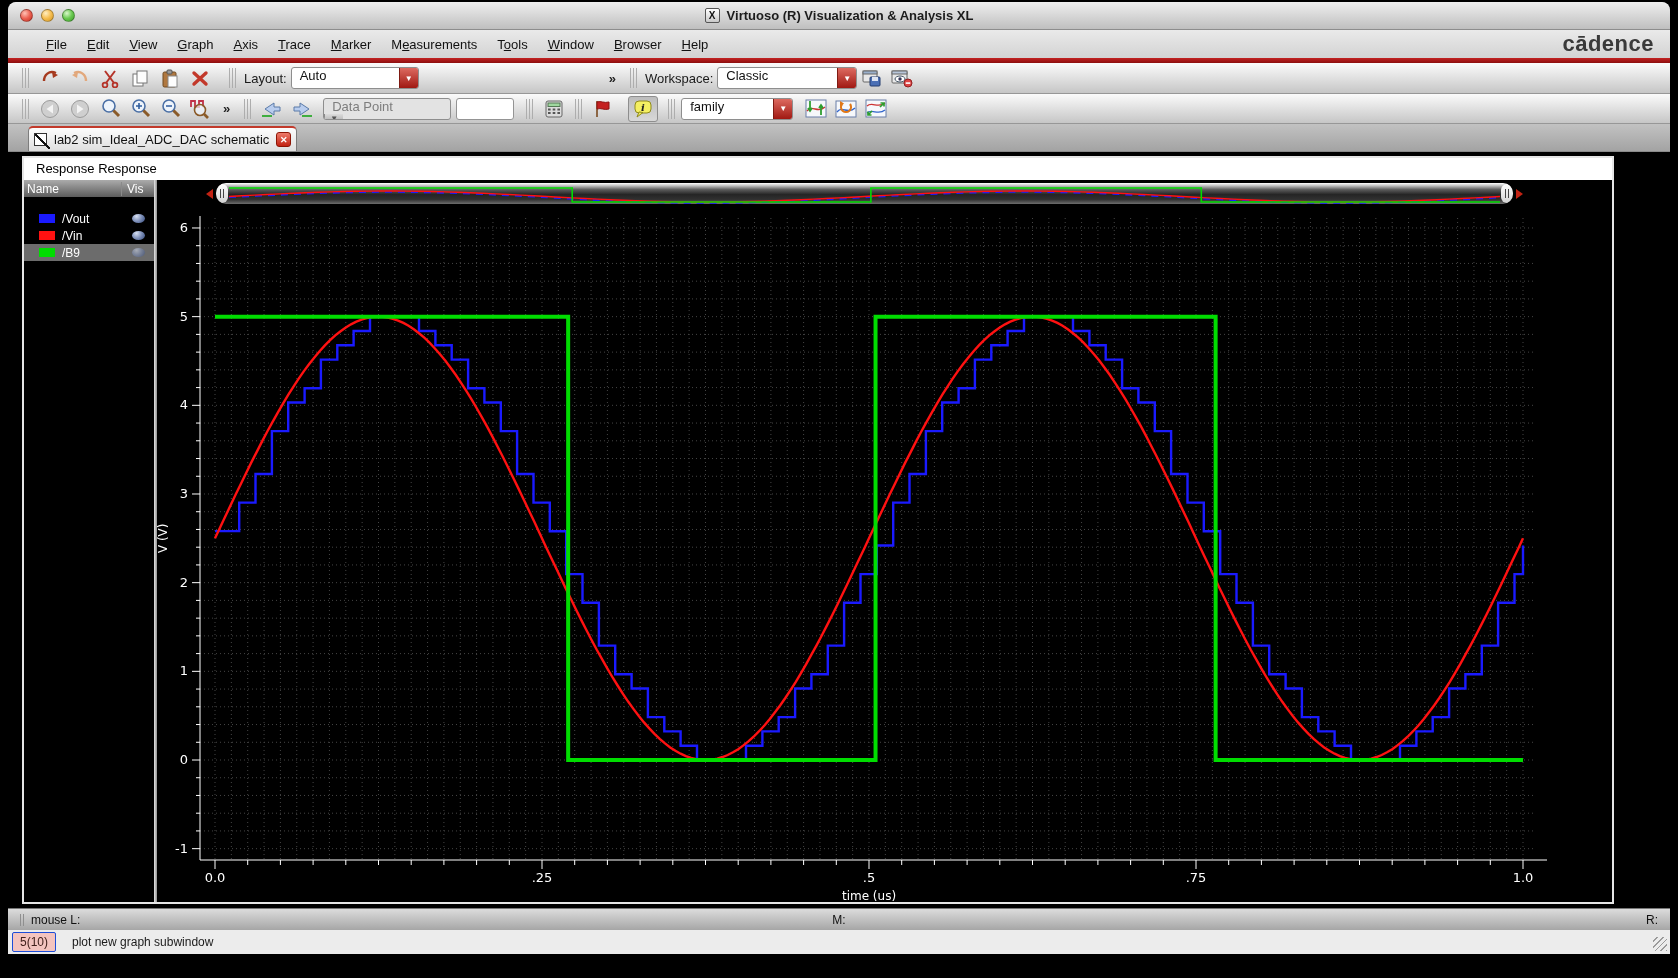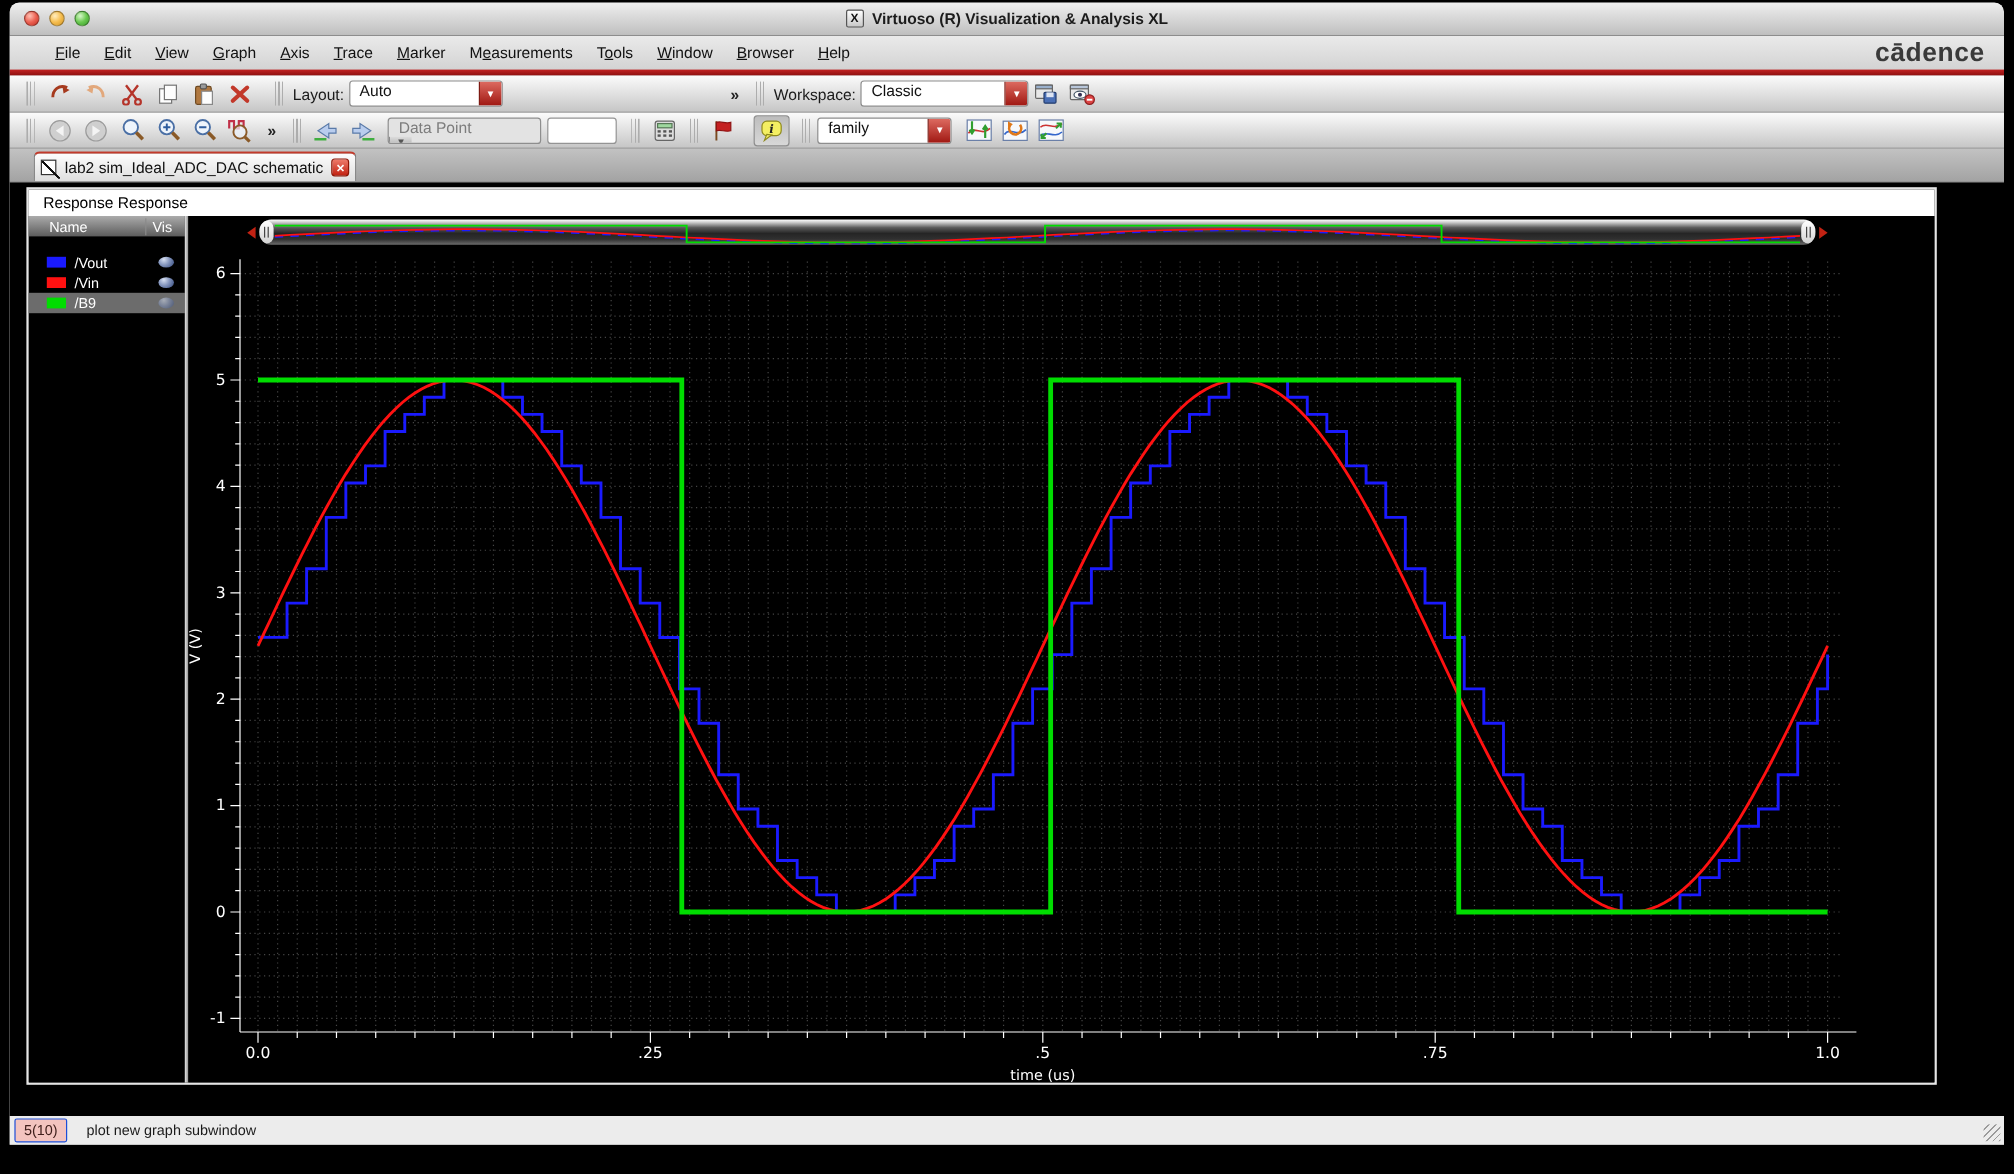--- a/index.html
+++ b/index.html
@@ -55,21 +55,21 @@
     border:1px solid #8e1505;color:#fff;font-size:9px;font-weight:bold;display:flex;align-items:center;justify-content:center;}
   
   .content{flex:1;background:#000;position:relative;}
   .graphwin{position:absolute;left:14px;top:4px;width:1592px;height:748px;border:2px solid #e6e6e6;
     background:#000;display:flex;flex-direction:column;}
   .graphtitle{height:22px;background:#fff;color:#000;font-size:13px;line-height:22px;padding-left:12px;flex:none;}
   .graphbody{flex:1;display:flex;min-height:0;}
   .namespanel{width:130px;background:#000;display:flex;flex-direction:column;flex:none;}
   .nphead{height:17px;background:linear-gradient(#ababab,#5c5c5c);display:flex;align-items:center;
     color:#fff;font-size:12px;flex:none;}
-  .nphead .nh{flex:1;padding-left:17px;border-right:1px solid #8a8a8a;}
+  .nphead .nh{flex:1;padding-left:3px;border-right:1px solid #8a8a8a;}
   .nphead .vh{width:32px;padding-left:5px;}
   .nprows{padding-top:13px;}
   .sigrow{height:17px;display:flex;align-items:center;padding-left:15px;color:#fff;font-size:12px;}
   .sigrow.selected{background:#6c6c6c;}
   .swatch{width:16px;height:9px;margin-right:7px;flex:none;}
   .eye{width:13px;height:9px;border-radius:50%;margin-left:auto;margin-right:9px;
     background:radial-gradient(circle at 35% 25%,#d7e0f2,#8293bb 45%,#2f4578);}
   .sigrow.selected .eye{opacity:.55;}
   .splitter{width:3px;background:linear-gradient(90deg,#e5e5e5,#8f8f8f);flex:none;}
   .plotarea{flex:1;position:relative;background:#000;min-width:0;}
@@ -594,18 +594,24 @@
               </g>
               <path d="M58,327.1741935483871H82.2V298.6H98.5V270.0H114.9V227.1H131.2V198.5H147.6V184.2H163.9V155.6H180.3V141.3H196.6V127.0H213.0V112.6H229.3V112.6H245.7V112.6H262.0V127.0H278.4V141.3H294.7V155.6H311.1V184.2H327.4V198.5H343.8V227.1H360.1V270.0H376.5V298.6H392.8V327.2H409.2V370.1H425.5V398.7H441.9V441.6H458.2V470.2H474.6V484.5H490.9V513.1H507.3V527.4H523.6V541.7H540.0V556.0H556.3V556.0H572.7V556.0H589.0V541.7H605.4V527.4H621.7V513.1H638.1V484.5H654.4V470.2H670.8V441.6H687.1V398.7H703.5V370.1H719.8V341.5H736.2V298.6H752.5V270.0H768.9V227.1H785.2V198.5H801.6V184.2H817.9V155.6H834.3V141.3H850.6V127.0H867.0V112.6H883.3V112.6H899.7V112.6H916.0V127.0H932.4V141.3H948.7V155.6H965.1V184.2H981.4V198.5H997.8V227.1H1014.1V270.0H1030.5V298.6H1046.8V327.2H1063.2V370.1H1079.5V398.7H1095.9V441.6H1112.2V470.2H1128.6V484.5H1144.9V513.1H1161.3V527.4H1177.6V541.7H1194.0V556.0H1210.3V556.0H1226.7V556.0H1243.0V541.7H1259.4V527.4H1275.7V513.1H1292.1V484.5H1308.4V470.2H1324.8V441.6H1341.1V398.7H1357.5V370.1H1366.0V341.5H1366.0" fill="none" stroke="#1a1aff" stroke-width="2.4"></path>
               <path d="M58,334.3L63.2,323.2L68.5,312.1L73.7,301.0L78.9,290.1L84.2,279.2L89.4,268.5L94.6,257.9L99.9,247.6L105.1,237.4L110.3,227.5L115.6,217.9L120.8,208.6L126.0,199.6L131.2,190.9L136.5,182.6L141.7,174.7L146.9,167.1L152.2,160.0L157.4,153.4L162.6,147.2L167.9,141.4L173.1,136.2L178.3,131.4L183.6,127.2L188.8,123.5L194.0,120.3L199.3,117.7L204.5,115.6L209.7,114.1L215.0,113.1L220.2,112.7L225.4,112.8L230.7,113.5L235.9,114.8L241.1,116.6L246.4,118.9L251.6,121.8L256.8,125.3L262.0,129.3L267.3,133.7L272.5,138.7L277.7,144.2L283.0,150.2L288.2,156.6L293.4,163.5L298.7,170.8L303.9,178.6L309.1,186.7L314.4,195.2L319.6,204.0L324.8,213.2L330.1,222.7L335.3,232.4L340.5,242.5L345.8,252.7L351.0,263.2L356.2,273.8L361.5,284.6L366.7,295.5L371.9,306.5L377.2,317.6L382.4,328.8L387.6,339.9L392.8,351.0L398.1,362.1L403.3,373.1L408.5,384.0L413.8,394.8L419.0,405.5L424.2,415.9L429.5,426.2L434.7,436.2L439.9,446.0L445.2,455.4L450.4,464.6L455.6,473.5L460.9,482.0L466.1,490.1L471.3,497.8L476.6,505.1L481.8,512.0L487.0,518.4L492.3,524.4L497.5,529.9L502.7,534.9L508.0,539.4L513.2,543.4L518.4,546.8L523.6,549.7L528.9,552.1L534.1,553.9L539.3,555.1L544.6,555.8L549.8,556.0L555.0,555.6L560.3,554.6L565.5,553.0L570.7,551.0L576.0,548.3L581.2,545.2L586.4,541.4L591.7,537.2L596.9,532.5L602.1,527.2L607.4,521.5L612.6,515.3L617.8,508.6L623.1,501.5L628.3,494.0L633.5,486.1L638.8,477.8L644.0,469.1L649.2,460.1L654.4,450.7L659.7,441.1L664.9,431.2L670.1,421.1L675.4,410.7L680.6,400.2L685.8,389.5L691.1,378.6L696.3,367.6L701.5,356.6L706.8,345.5L712.0,334.3L717.2,323.2L722.5,312.1L727.7,301.0L732.9,290.1L738.2,279.2L743.4,268.5L748.6,257.9L753.9,247.6L759.1,237.4L764.3,227.5L769.6,217.9L774.8,208.6L780.0,199.6L785.2,190.9L790.5,182.6L795.7,174.7L800.9,167.1L806.2,160.0L811.4,153.4L816.6,147.2L821.9,141.4L827.1,136.2L832.3,131.4L837.6,127.2L842.8,123.5L848.0,120.3L853.3,117.7L858.5,115.6L863.7,114.1L869.0,113.1L874.2,112.7L879.4,112.8L884.7,113.5L889.9,114.8L895.1,116.6L900.4,118.9L905.6,121.8L910.8,125.3L916.0,129.3L921.3,133.7L926.5,138.7L931.7,144.2L937.0,150.2L942.2,156.6L947.4,163.5L952.7,170.8L957.9,178.6L963.1,186.7L968.4,195.2L973.6,204.0L978.8,213.2L984.1,222.7L989.3,232.4L994.5,242.5L999.8,252.7L1005.0,263.2L1010.2,273.8L1015.5,284.6L1020.7,295.5L1025.9,306.5L1031.2,317.6L1036.4,328.8L1041.6,339.9L1046.8,351.0L1052.1,362.1L1057.3,373.1L1062.5,384.0L1067.8,394.8L1073.0,405.5L1078.2,415.9L1083.5,426.2L1088.7,436.2L1093.9,446.0L1099.2,455.4L1104.4,464.6L1109.6,473.5L1114.9,482.0L1120.1,490.1L1125.3,497.8L1130.6,505.1L1135.8,512.0L1141.0,518.4L1146.3,524.4L1151.5,529.9L1156.7,534.9L1162.0,539.4L1167.2,543.4L1172.4,546.8L1177.6,549.7L1182.9,552.1L1188.1,553.9L1193.3,555.1L1198.6,555.8L1203.8,556.0L1209.0,555.6L1214.3,554.6L1219.5,553.0L1224.7,551.0L1230.0,548.3L1235.2,545.2L1240.4,541.4L1245.7,537.2L1250.9,532.5L1256.1,527.2L1261.4,521.5L1266.6,515.3L1271.8,508.6L1277.1,501.5L1282.3,494.0L1287.5,486.1L1292.8,477.8L1298.0,469.1L1303.2,460.1L1308.4,450.7L1313.7,441.1L1318.9,431.2L1324.1,421.1L1329.4,410.7L1334.6,400.2L1339.8,389.5L1345.1,378.6L1350.3,367.6L1355.5,356.6L1360.8,345.5L1366.0,334.3" fill="none" stroke="#ff1111" stroke-width="2.4"></path>
               <path d="M58,112.64999999999998H411.16V556H718.54V112.64999999999998H1058.62V556H1366" fill="none" stroke="#00dd00" stroke-width="4" stroke-linejoin="miter"></path>
             </svg>
         </div>
       </div>
     </div>
   </div>
 
+  <div class="mousebar">
+    <span class="mgrip"></span>
+    <span>mouse L:</span>
+    <span class="mid">M:</span>
+    <span class="right">R:</span>
+  </div>
   <div class="statusbar">
     <span class="badge">5(10)</span>
     <span class="statusmsg">plot new graph subwindow</span>
     <span class="resizegrip"></span>
   </div>
 </div>
 
 </body></html>

